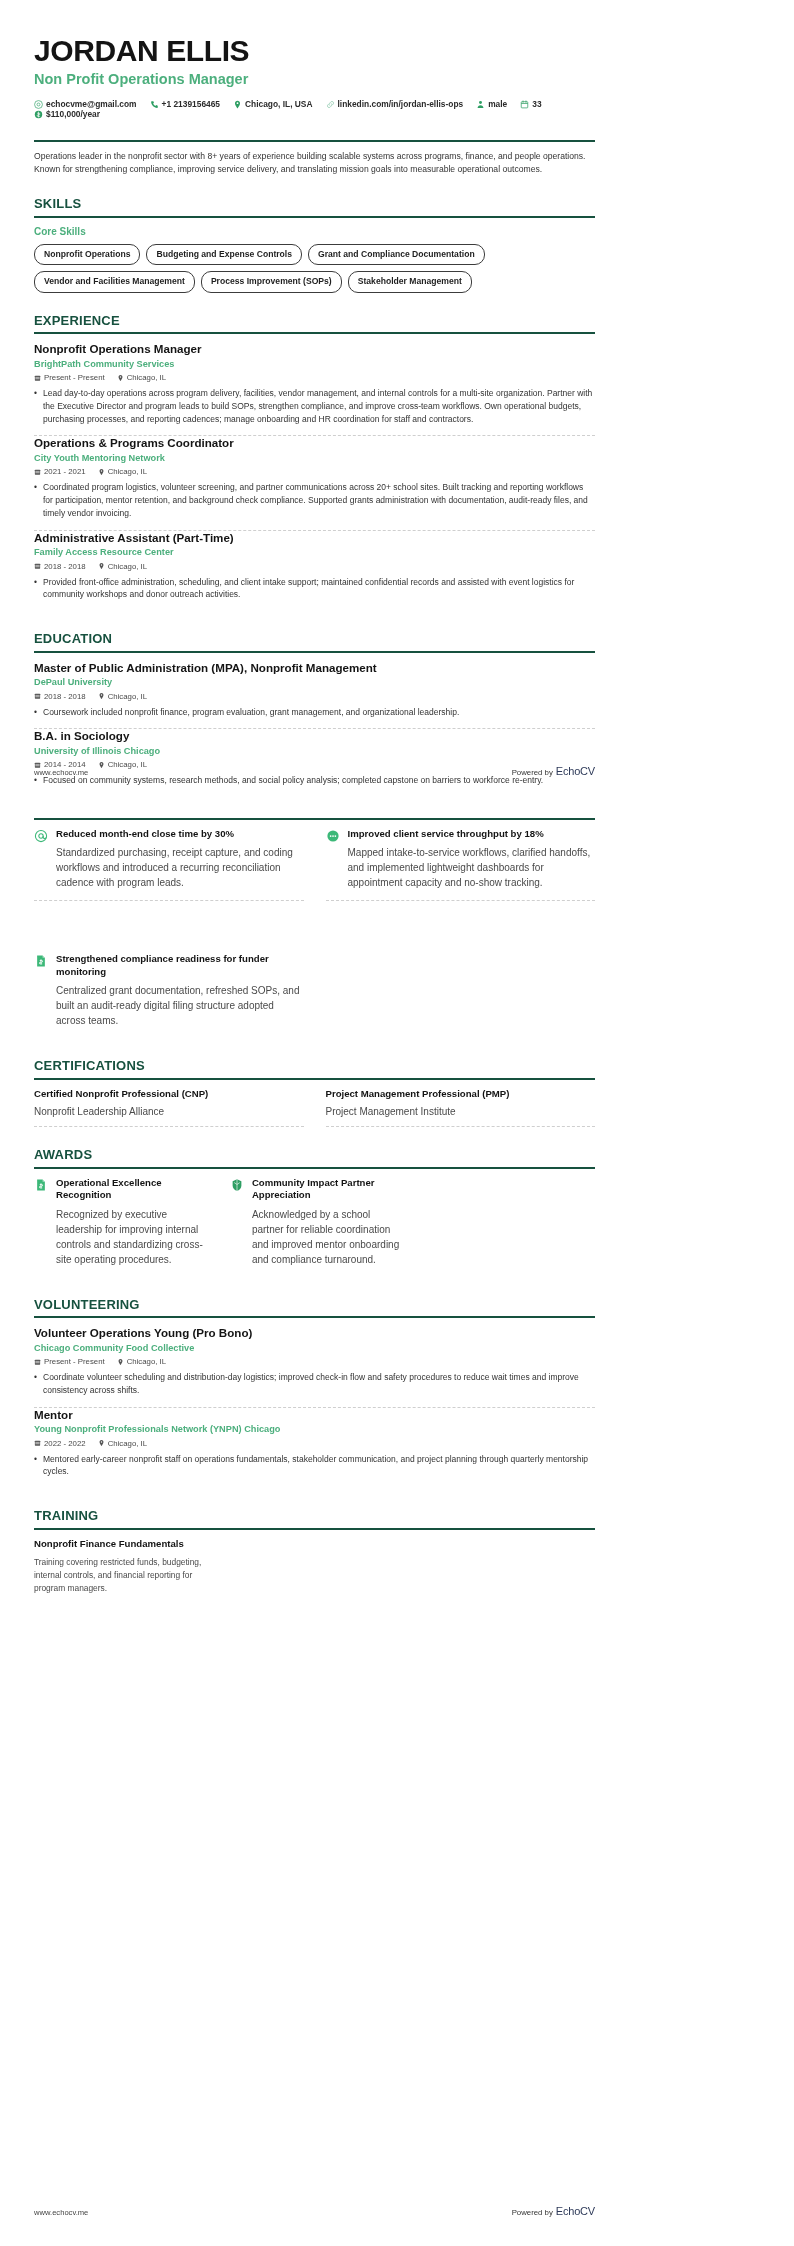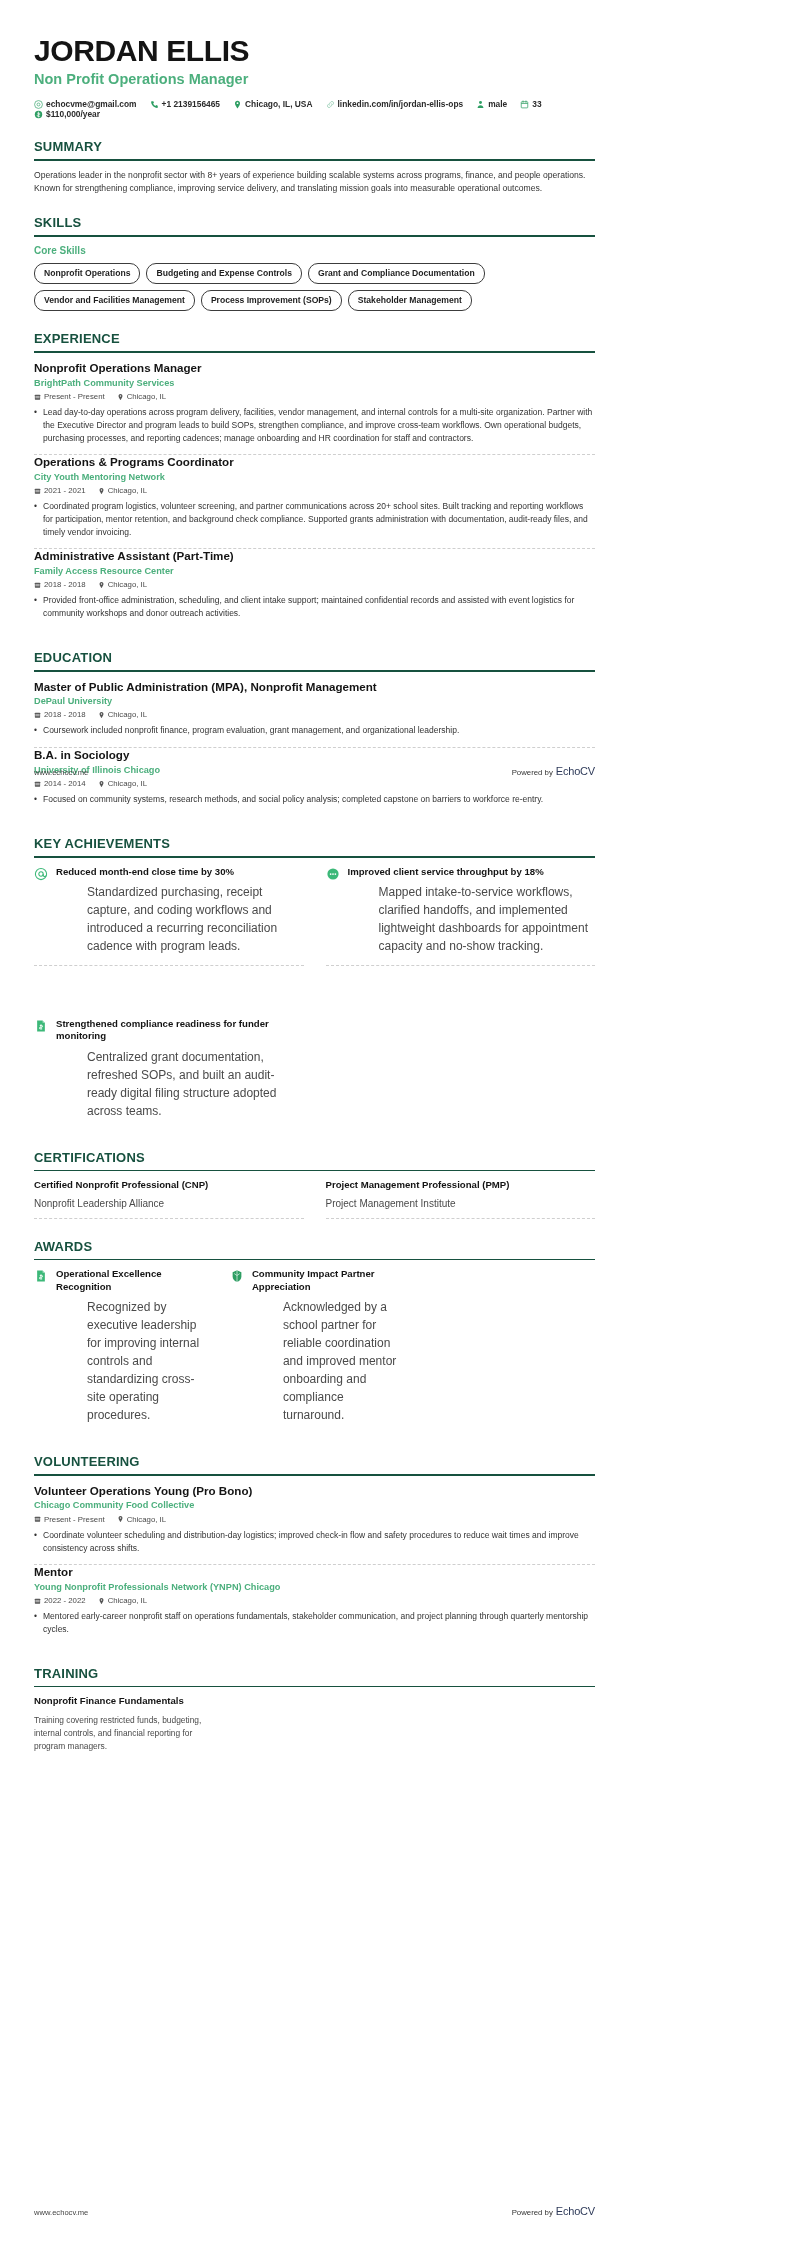--- a/index.html
+++ b/index.html
@@ -174,24 +174,23 @@
   }
   .ach-body { flex: 1 1 auto; }
   .ach-title {
     font-size: 9.6px;
     font-weight: 700;
     color: #141414;
     line-height: 1.3;
   }
   .ach-desc {
     margin-top: 5px;
-    font-size: 12px;
+    font-size: 10px;
     line-height: 1.5;
     color: #4a4a4a;
-    margin-left: 31px;
   }
   .ach-rule { border-top: 1px dashed #cfcfcf; height: 0; }
 
   .cert-item { padding-bottom: 7px; }
   .cert-title {
     font-size: 9.6px;
     font-weight: 700;
     color: #141414;
     line-height: 1.3;
   }
@@ -325,21 +324,20 @@
               <path d="M8 3.6v8.8M6.1 5.7h3a1.4 1.4 0 010 2.8h-2a1.4 1.4 0 000 2.8h3" fill="none" stroke="#fff" stroke-width="1.2" stroke-linecap="round"></path>
             </svg>
         </span>
         <span>$110,000/year</span>
       </span>
 
     </div>
   </div>
 
   <div class="section">
-    <div class="section-title">SUMMARY</div>
     <div class="section-rule"></div>
     <div class="section-body">
       <div class="summary-text">Operations leader in the nonprofit sector with 8+ years of experience building scalable systems across programs, finance, and people operations. Known for strengthening compliance, improving service delivery, and translating mission goals into measurable operational outcomes.</div>
     </div>
   </div>
 
   <div class="section">
     <div class="section-title">SKILLS</div>
     <div class="section-rule"></div>
     <div class="section-body">
@@ -535,21 +533,20 @@
             <span class="dot">•</span>
             <span class="btxt">Focused on community systems, research methods, and social policy analysis; completed capstone on barriers to workforce re-entry.</span>
           </div>
         </div>
       </div>
 
     </div>
   </div>
 
   <div class="section">
-    <div class="section-title">KEY ACHIEVEMENTS</div>
     <div class="section-rule"></div>
     <div class="section-body">
       <div class="grid2">
 
         <div class="col">
           <div class="ach-item">
             <span class="ach-icon">
               <svg width="14" height="14" viewBox="0 0 16 16">
                   <circle cx="8" cy="8" r="6.4" fill="none" stroke="#3cb878" stroke-width="1.2"></circle>
                   <circle cx="8" cy="8" r="2.5" fill="none" stroke="#3cb878" stroke-width="1.2"></circle>

